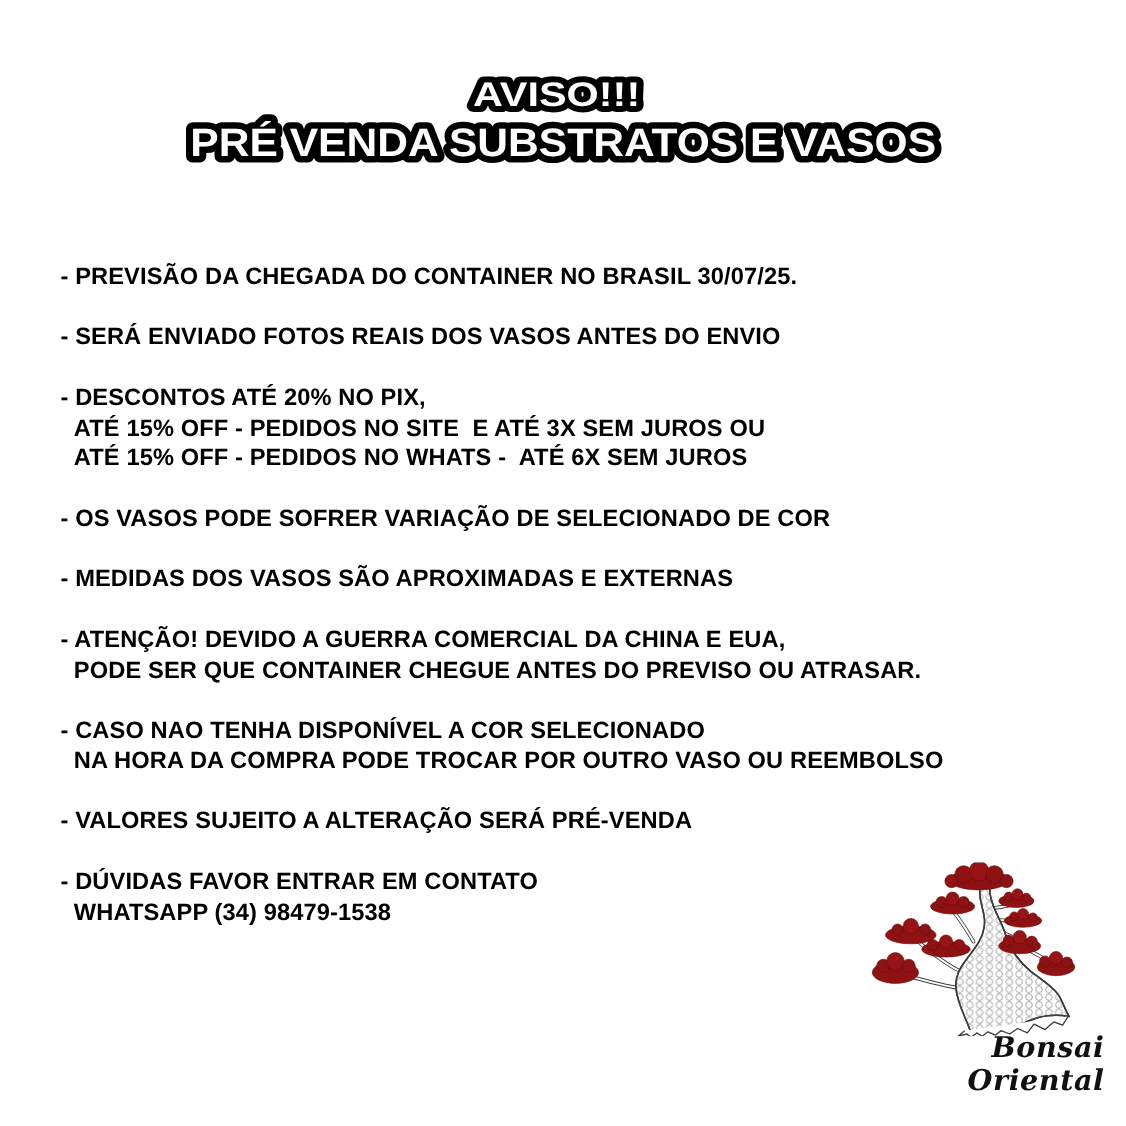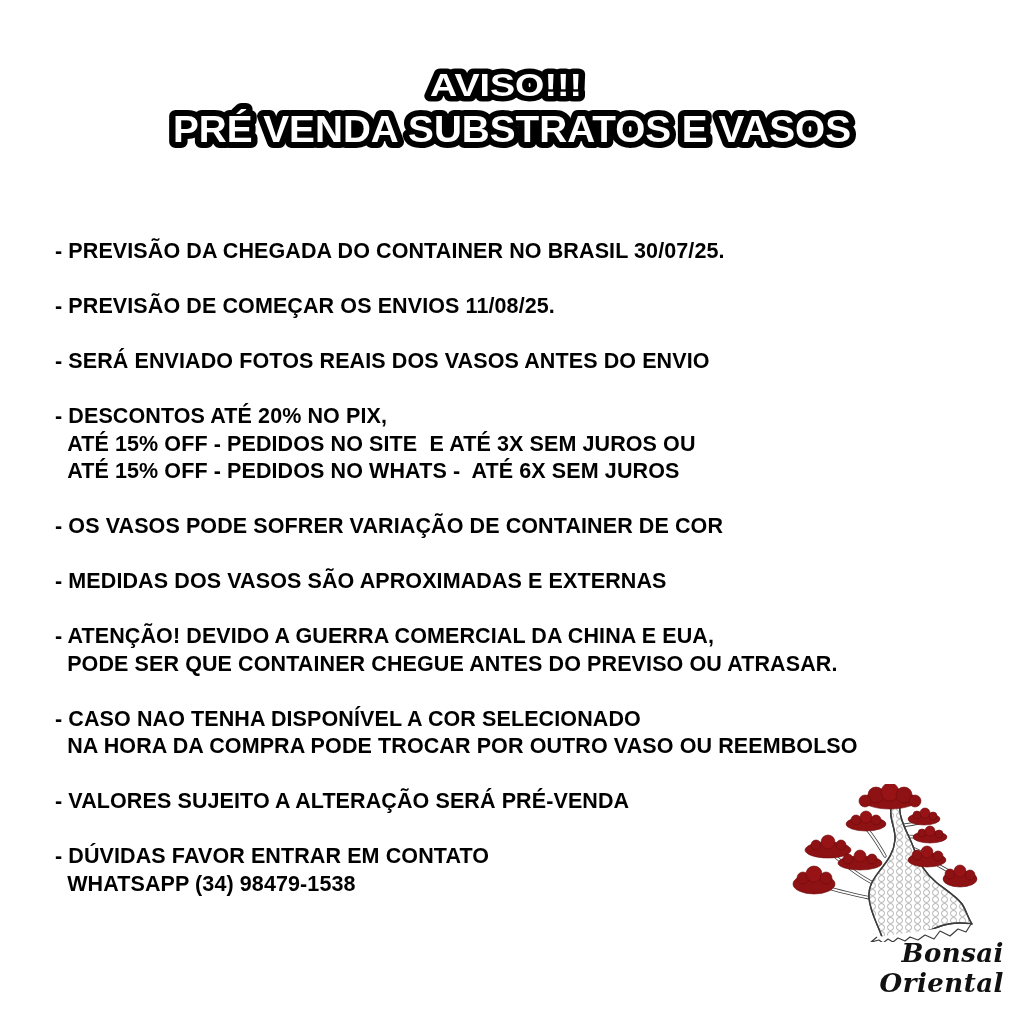--- a/index.html
+++ b/index.html
@@ -85,26 +85,25 @@
 
 <div class="page">
 
   <svg class="title-svg" width="1024" height="170" viewBox="0 0 1024 170">
     <text class="title-line title-line-1" x="506" y="96" textLength="152" lengthAdjust="spacingAndGlyphs">AVISO!!!</text>
     <text class="title-line title-line-2" x="512" y="142" textLength="678" lengthAdjust="spacingAndGlyphs">PRÉ VENDA SUBSTRATOS E VASOS</text>
   </svg>
 
   <div class="notice-list">
       <p class="notice-item">- PREVISÃO DA CHEGADA DO CONTAINER NO BRASIL 30/07/25.</p>
-      <p class="notice-item">- PREVISÃO DE COMEÇAR OS ENVIOS 11/08/25.</p>
       <p class="notice-item">- SERÁ ENVIADO FOTOS REAIS DOS VASOS ANTES DO ENVIO</p>
       <p class="notice-item">- DESCONTOS ATÉ 20% NO PIX,
   ATÉ 15% OFF - PEDIDOS NO SITE  E ATÉ 3X SEM JUROS OU
   ATÉ 15% OFF - PEDIDOS NO WHATS -  ATÉ 6X SEM JUROS</p>
-      <p class="notice-item">- OS VASOS PODE SOFRER VARIAÇÃO DE CONTAINER DE COR</p>
+      <p class="notice-item">- OS VASOS PODE SOFRER VARIAÇÃO DE SELECIONADO DE COR</p>
       <p class="notice-item">- MEDIDAS DOS VASOS SÃO APROXIMADAS E EXTERNAS</p>
       <p class="notice-item">- ATENÇÃO! DEVIDO A GUERRA COMERCIAL DA CHINA E EUA,
   PODE SER QUE CONTAINER CHEGUE ANTES DO PREVISO OU ATRASAR.</p>
       <p class="notice-item">- CASO NAO TENHA DISPONÍVEL A COR SELECIONADO
   NA HORA DA COMPRA PODE TROCAR POR OUTRO VASO OU REEMBOLSO</p>
       <p class="notice-item">- VALORES SUJEITO A ALTERAÇÃO SERÁ PRÉ-VENDA</p>
       <p class="notice-item">- DÚVIDAS FAVOR ENTRAR EM CONTATO
   WHATSAPP (34) 98479-1538</p>
     </div>
 

